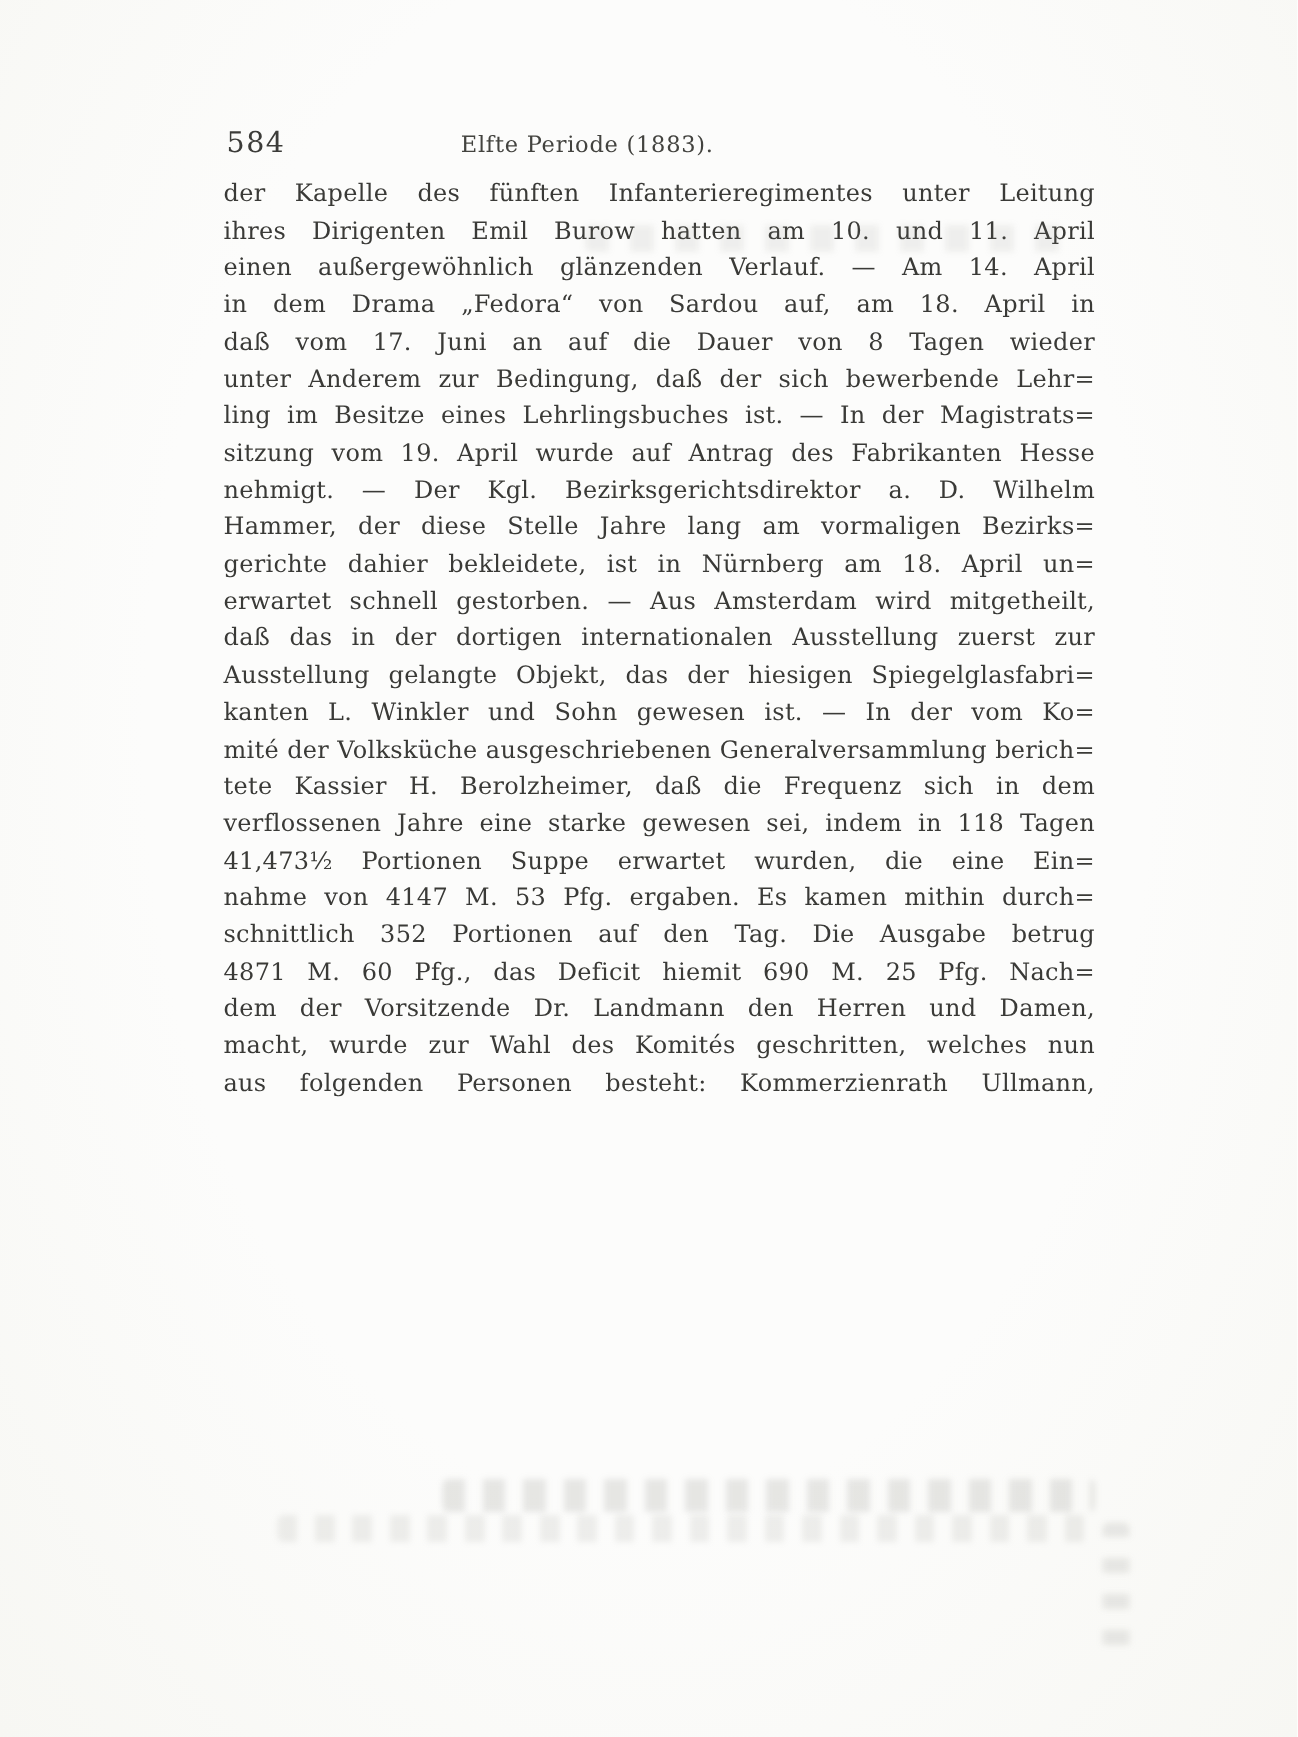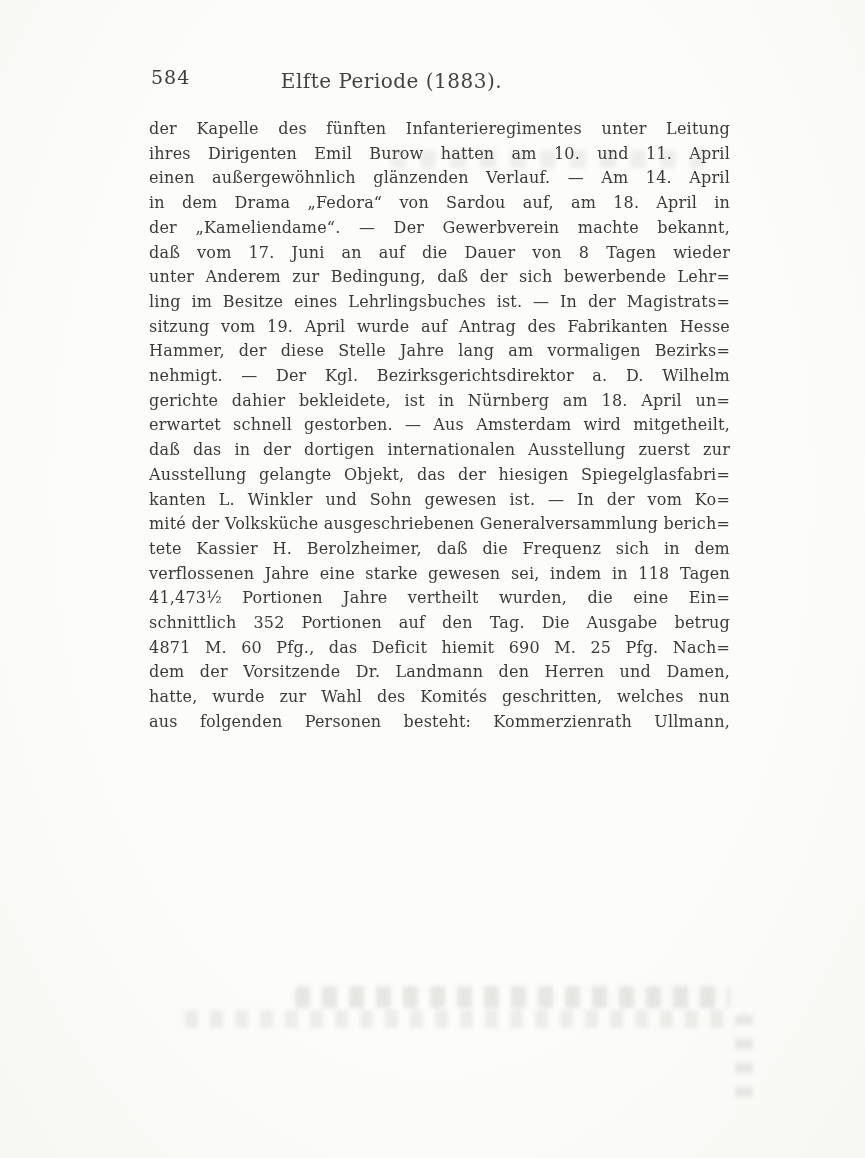--- a/index.html
+++ b/index.html
@@ -12,40 +12,40 @@
     width: 865px;
     height: 1158px;
     overflow: hidden;
     background: radial-gradient(ellipse at 50% 42%, #fcfcfb 55%, #f7f7f3 100%);
     font-family: "DejaVu Serif", "Liberation Serif", serif;
     color: #3a3a37;
   }
   .page-header {
     position: absolute;
     left: 149px;
-    top: 66px;
+    top: 84px;
     width: 581px;
     height: 28px;
     text-decoration: underline;
   }
   .page-number {
     position: absolute;
     left: 2px;
     top: 0;
     font-size: 19px;
     letter-spacing: 1px;
     color: #3c3c39;
   }
   .running-title {
     position: absolute;
     left: 0;
     right: 96px;
     top: 3px;
     text-align: center;
-    font-size: 20px;
+    font-size: 15px;
     letter-spacing: 0.5px;
     color: #43433f;
   }
   .body-text {
     position: absolute;
     left: 149px;
     top: 117px;
     width: 581px;
   }
   .line {
@@ -105,40 +105,40 @@
   <div class="page-header">
     <span class="page-number">584</span>
     <span class="running-title">Elfte Periode (1883).</span>
   </div>
 
   <div class="body-text">
       <div class="line">der Kapelle des fünften Infanterieregimentes unter Leitung</div>
       <div class="line">ihres Dirigenten Emil Burow hatten am 10. und 11. April</div>
       <div class="line">einen außergewöhnlich glänzenden Verlauf. — Am 14. April</div>
       <div class="line">in dem Drama „Fedora“ von Sardou auf, am 18. April in</div>
-      <div class="line">der „Kameliendame“. — Der Gewerbverein machte bekannt,</div>
       <div class="line">daß vom 17. Juni an auf die Dauer von 8 Tagen wieder</div>
       <div class="line">unter Anderem zur Bedingung, daß der sich bewerbende Lehr=</div>
       <div class="line">ling im Besitze eines Lehrlingsbuches ist. — In der Magistrats=</div>
       <div class="line">sitzung vom 19. April wurde auf Antrag des Fabrikanten Hesse</div>
+      <div class="line">nehmigt. — Der Kgl. Bezirksgerichtsdirektor a. D. Wilhelm</div>
       <div class="line">Hammer, der diese Stelle Jahre lang am vormaligen Bezirks=</div>
-      <div class="line">nehmigt. — Der Kgl. Bezirksgerichtsdirektor a. D. Wilhelm</div>
       <div class="line">gerichte dahier bekleidete, ist in Nürnberg am 18. April un=</div>
       <div class="line">erwartet schnell gestorben. — Aus Amsterdam wird mitgetheilt,</div>
       <div class="line">daß das in der dortigen internationalen Ausstellung zuerst zur</div>
       <div class="line">Ausstellung gelangte Objekt, das der hiesigen Spiegelglasfabri=</div>
       <div class="line">kanten L. Winkler und Sohn gewesen ist. — In der vom Ko=</div>
       <div class="line">mité der Volksküche ausgeschriebenen Generalversammlung berich=</div>
       <div class="line">tete Kassier H. Berolzheimer, daß die Frequenz sich in dem</div>
       <div class="line">verflossenen Jahre eine starke gewesen sei, indem in 118 Tagen</div>
-      <div class="line">41,473½ Portionen Jahre vertheilt wurden, die eine Ein=</div>
+      <div class="line">41,473½ Portionen Suppe erwartet wurden, die eine Ein=</div>
+      <div class="line">nahme von 4147 M. 53 Pfg. ergaben.  Es kamen mithin durch=</div>
       <div class="line">schnittlich 352 Portionen auf den Tag.  Die Ausgabe betrug</div>
       <div class="line">4871 M. 60 Pfg., das Deficit hiemit 690 M. 25 Pfg.  Nach=</div>
       <div class="line">dem der Vorsitzende Dr. Landmann den Herren und Damen,</div>
-      <div class="line">hatte, wurde zur Wahl des Komités geschritten, welches nun</div>
+      <div class="line">macht, wurde zur Wahl des Komités geschritten, welches nun</div>
       <div class="line">aus folgenden Personen besteht:  Kommerzienrath Ullmann,</div>
     </div>
 
   <div class="bleed bleed-top"></div>
   <div class="bleed bleed-mid"></div>
   <div class="bleed bleed-mid2"></div>
   <div class="bleed bleed-right"></div>
 
 </div>
 

